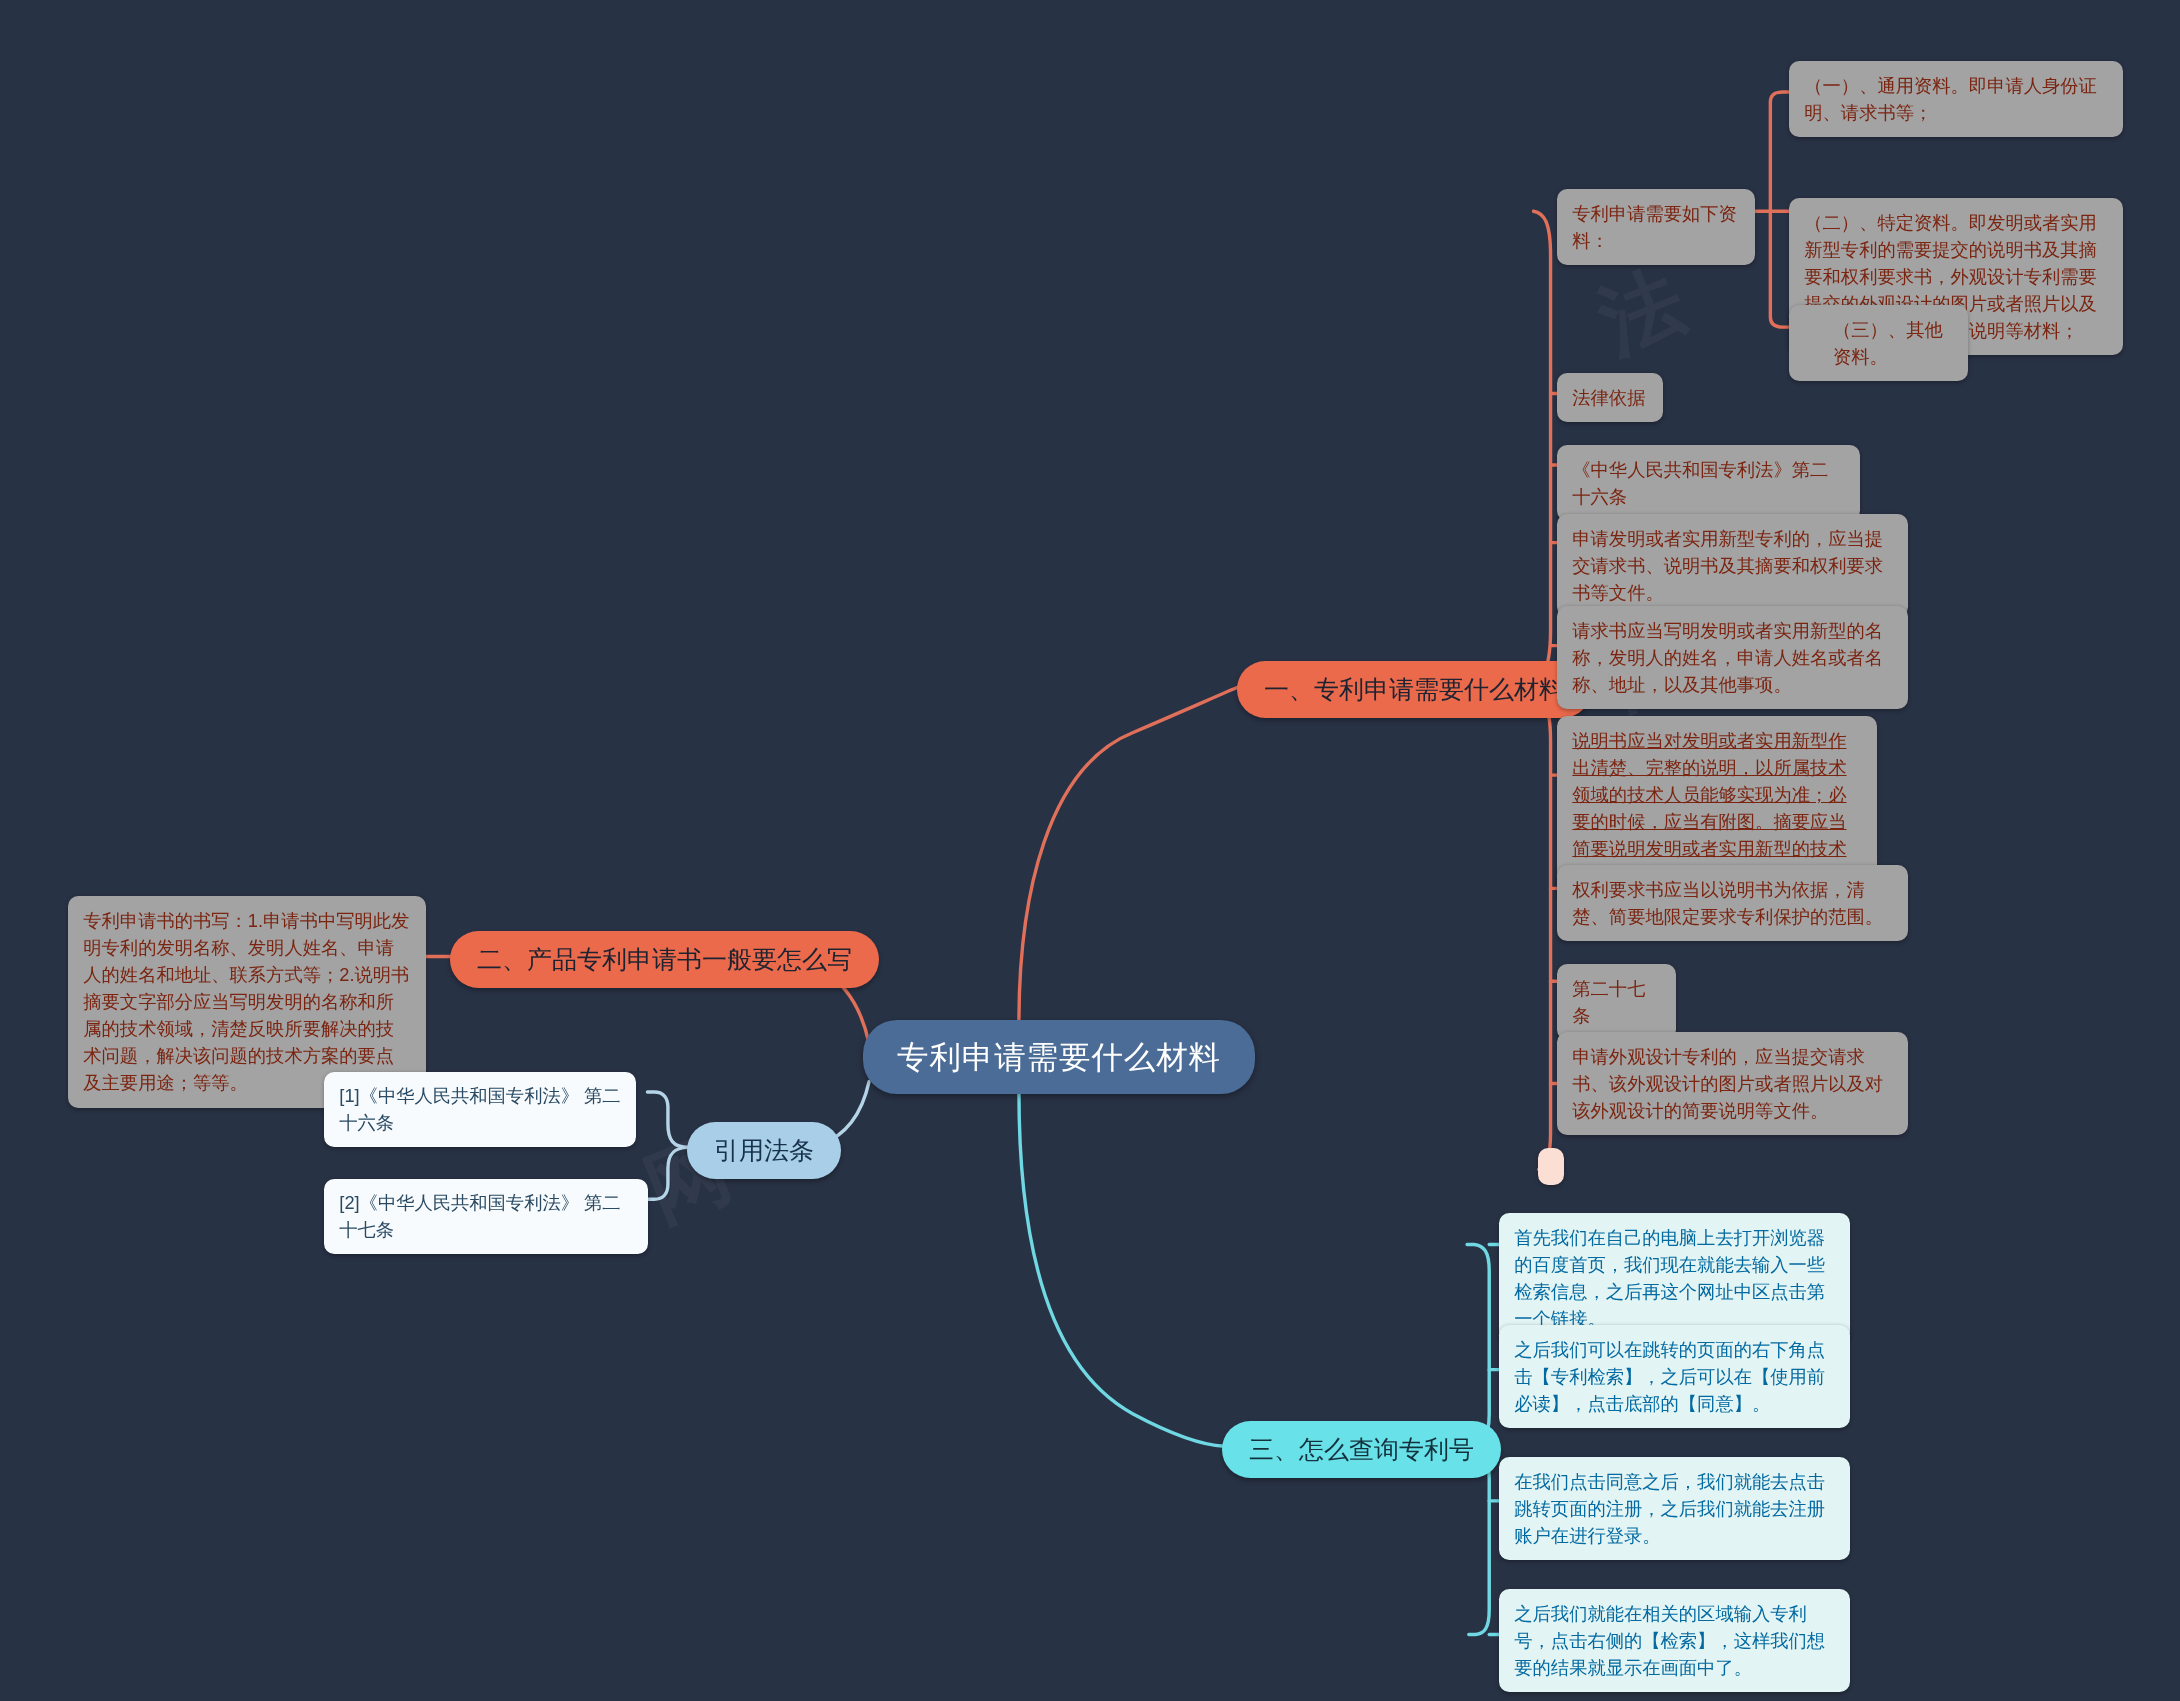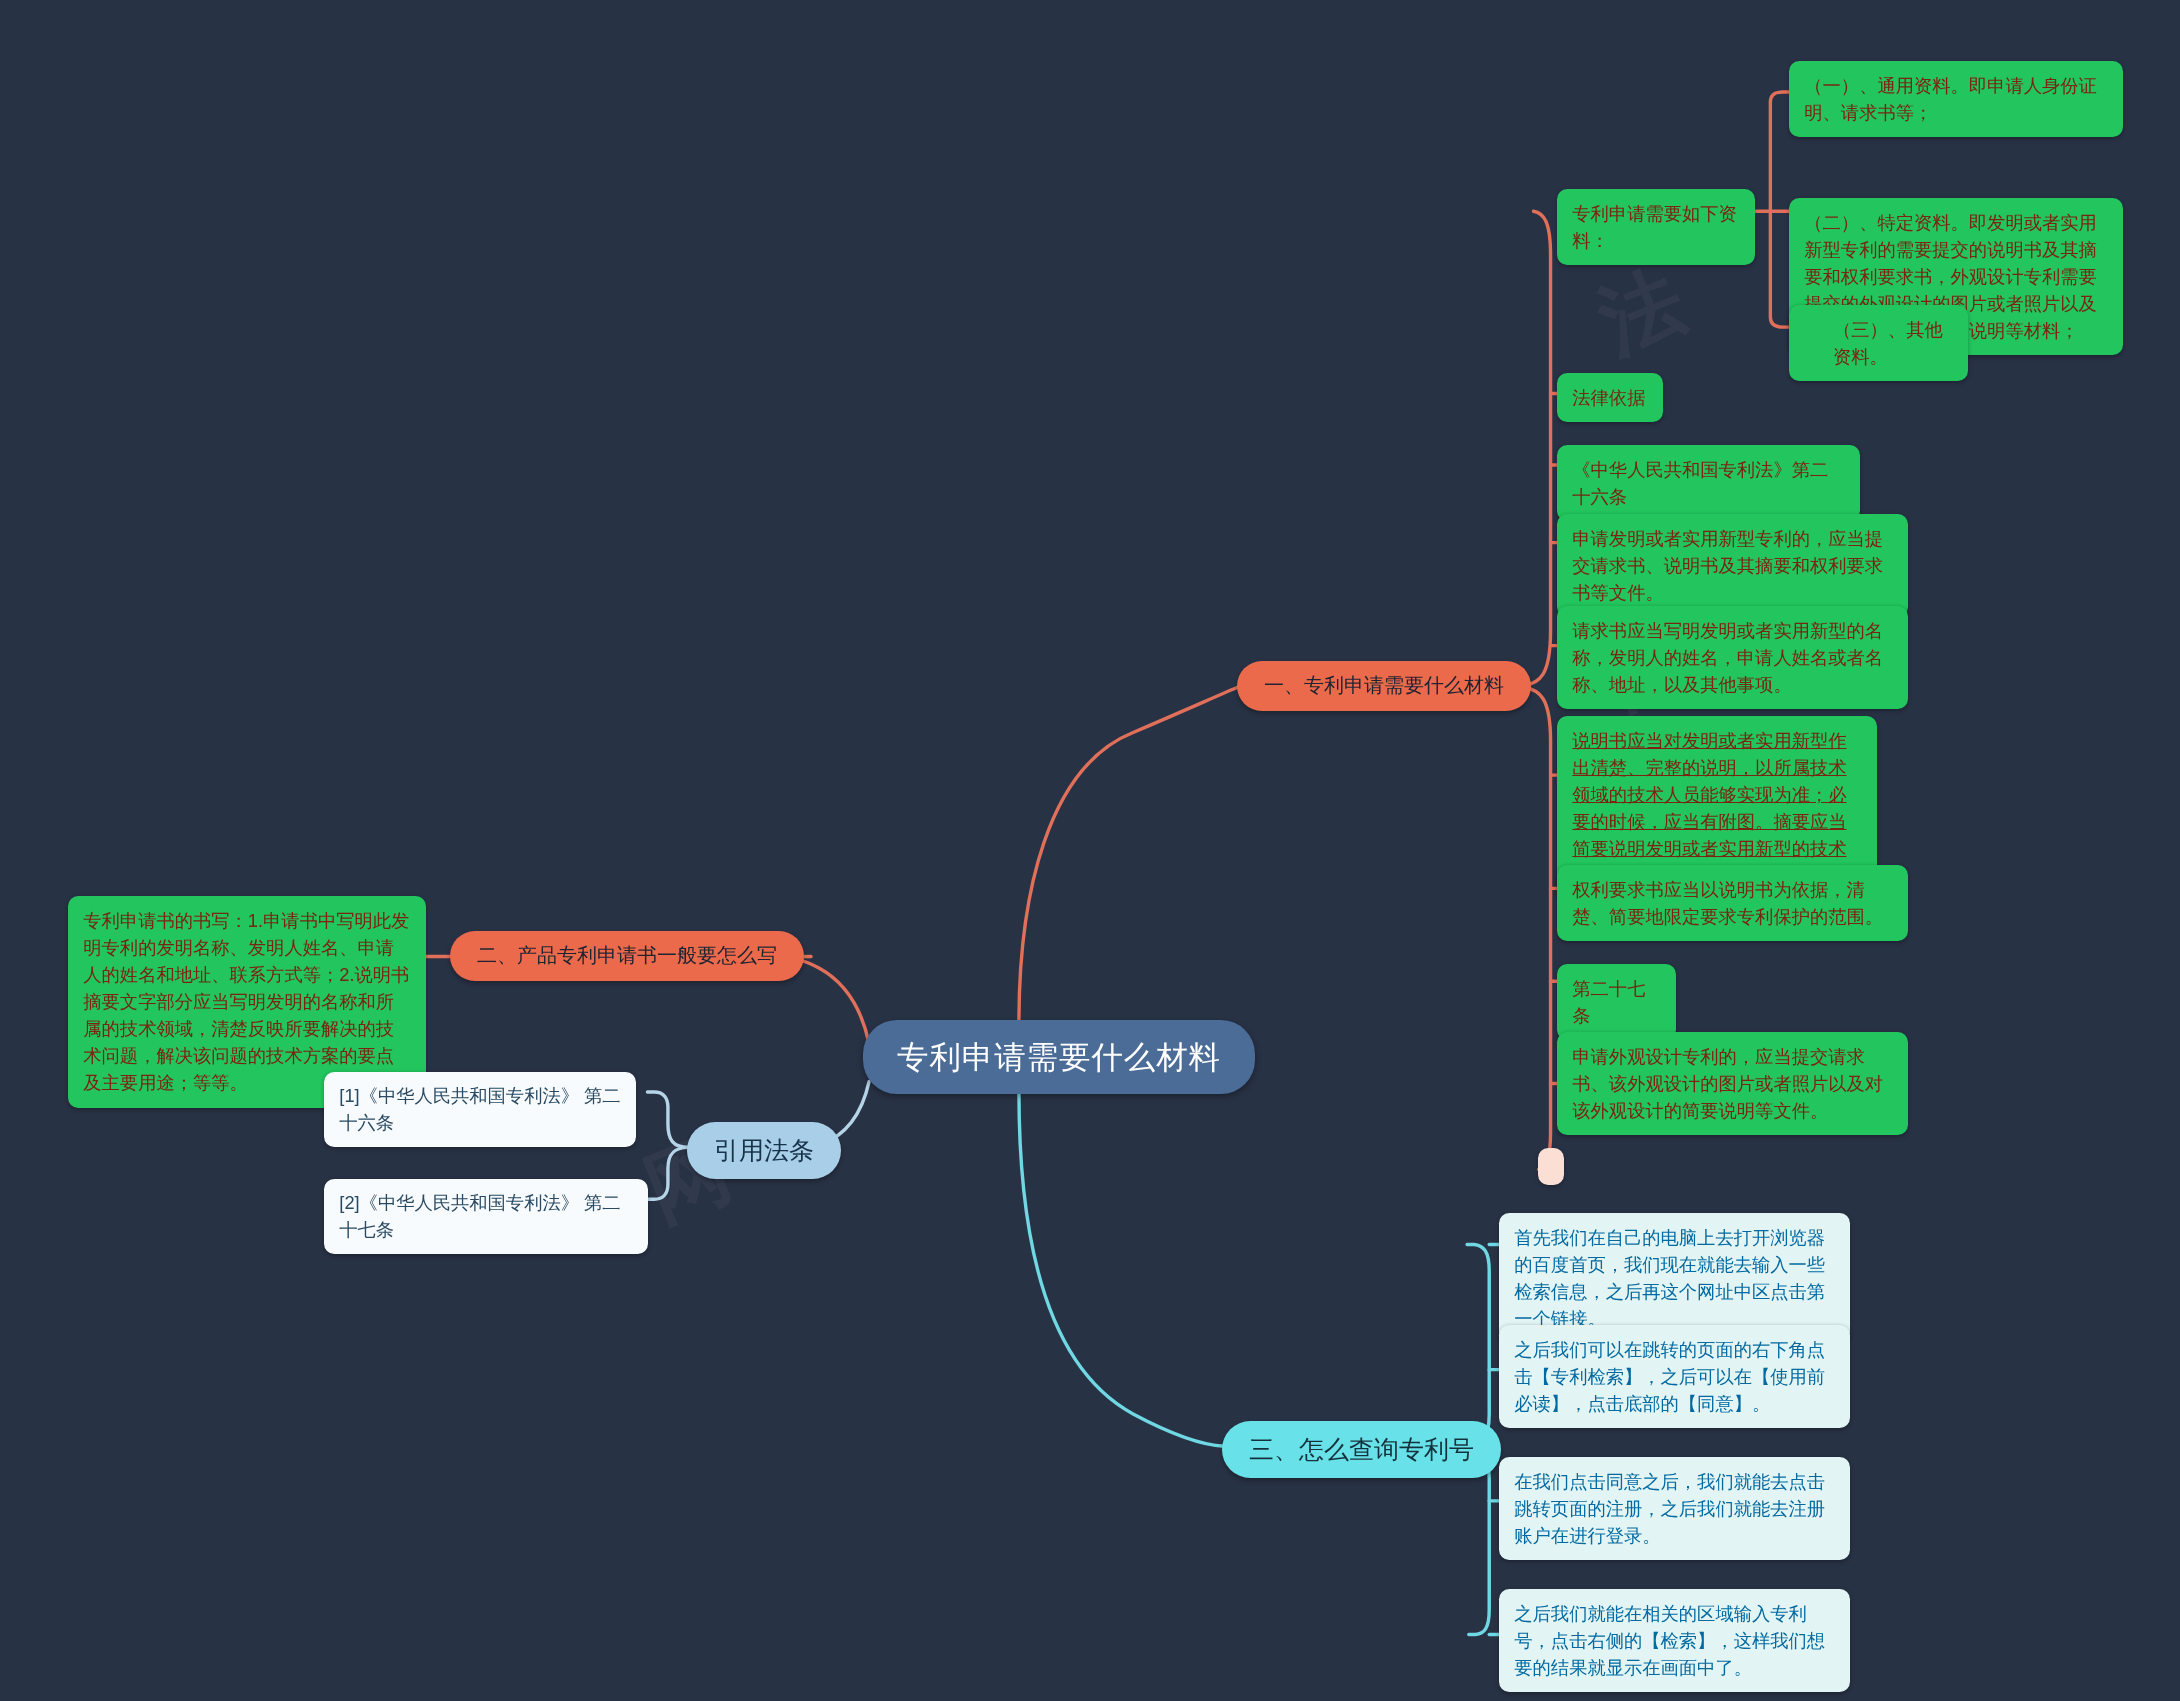--- a/index.html
+++ b/index.html
@@ -40,21 +40,21 @@
     padding: 13.6px 34px;
     box-shadow: 0 2.6px 6px rgba(0,0,0,.35);
     letter-spacing: 0.9px;
     text-align: right;
   }
 
   
   .branch-orange {
     background: #ec6a4c;
     color: #1d2330;
-    font-size: 20px;
+    font-size: 25px;
     border-radius: 29px;
     padding: 10.2px 27px;
     box-shadow: 0 2.6px 5.1px rgba(0,0,0,.3);
   }
   .branch-cyan {
     background: #68e2e8;
     color: #14323d;
     font-size: 25px;
     border-radius: 29px;
     padding: 10.2px 27px;
@@ -64,21 +64,21 @@
     background: #a9cfe8;
     color: #17334a;
     font-size: 25px;
     border-radius: 29px;
     padding: 10.2px 27px;
     box-shadow: 0 2.6px 5.1px rgba(0,0,0,.3);
   }
 
   
   .leaf-peach {
-    background: #22c55e;
+    background: #a3a3a3;
     color: #7b2410;
     font-size: 18.3px;
     border-radius: 10.2px;
     padding: 11px 15.3px;
     box-shadow: 0 1.7px 4.3px rgba(0,0,0,.3);
     display: block;
   }
   .leaf-mint {
     background: #e2f4f3;
     color: #0369a1;

